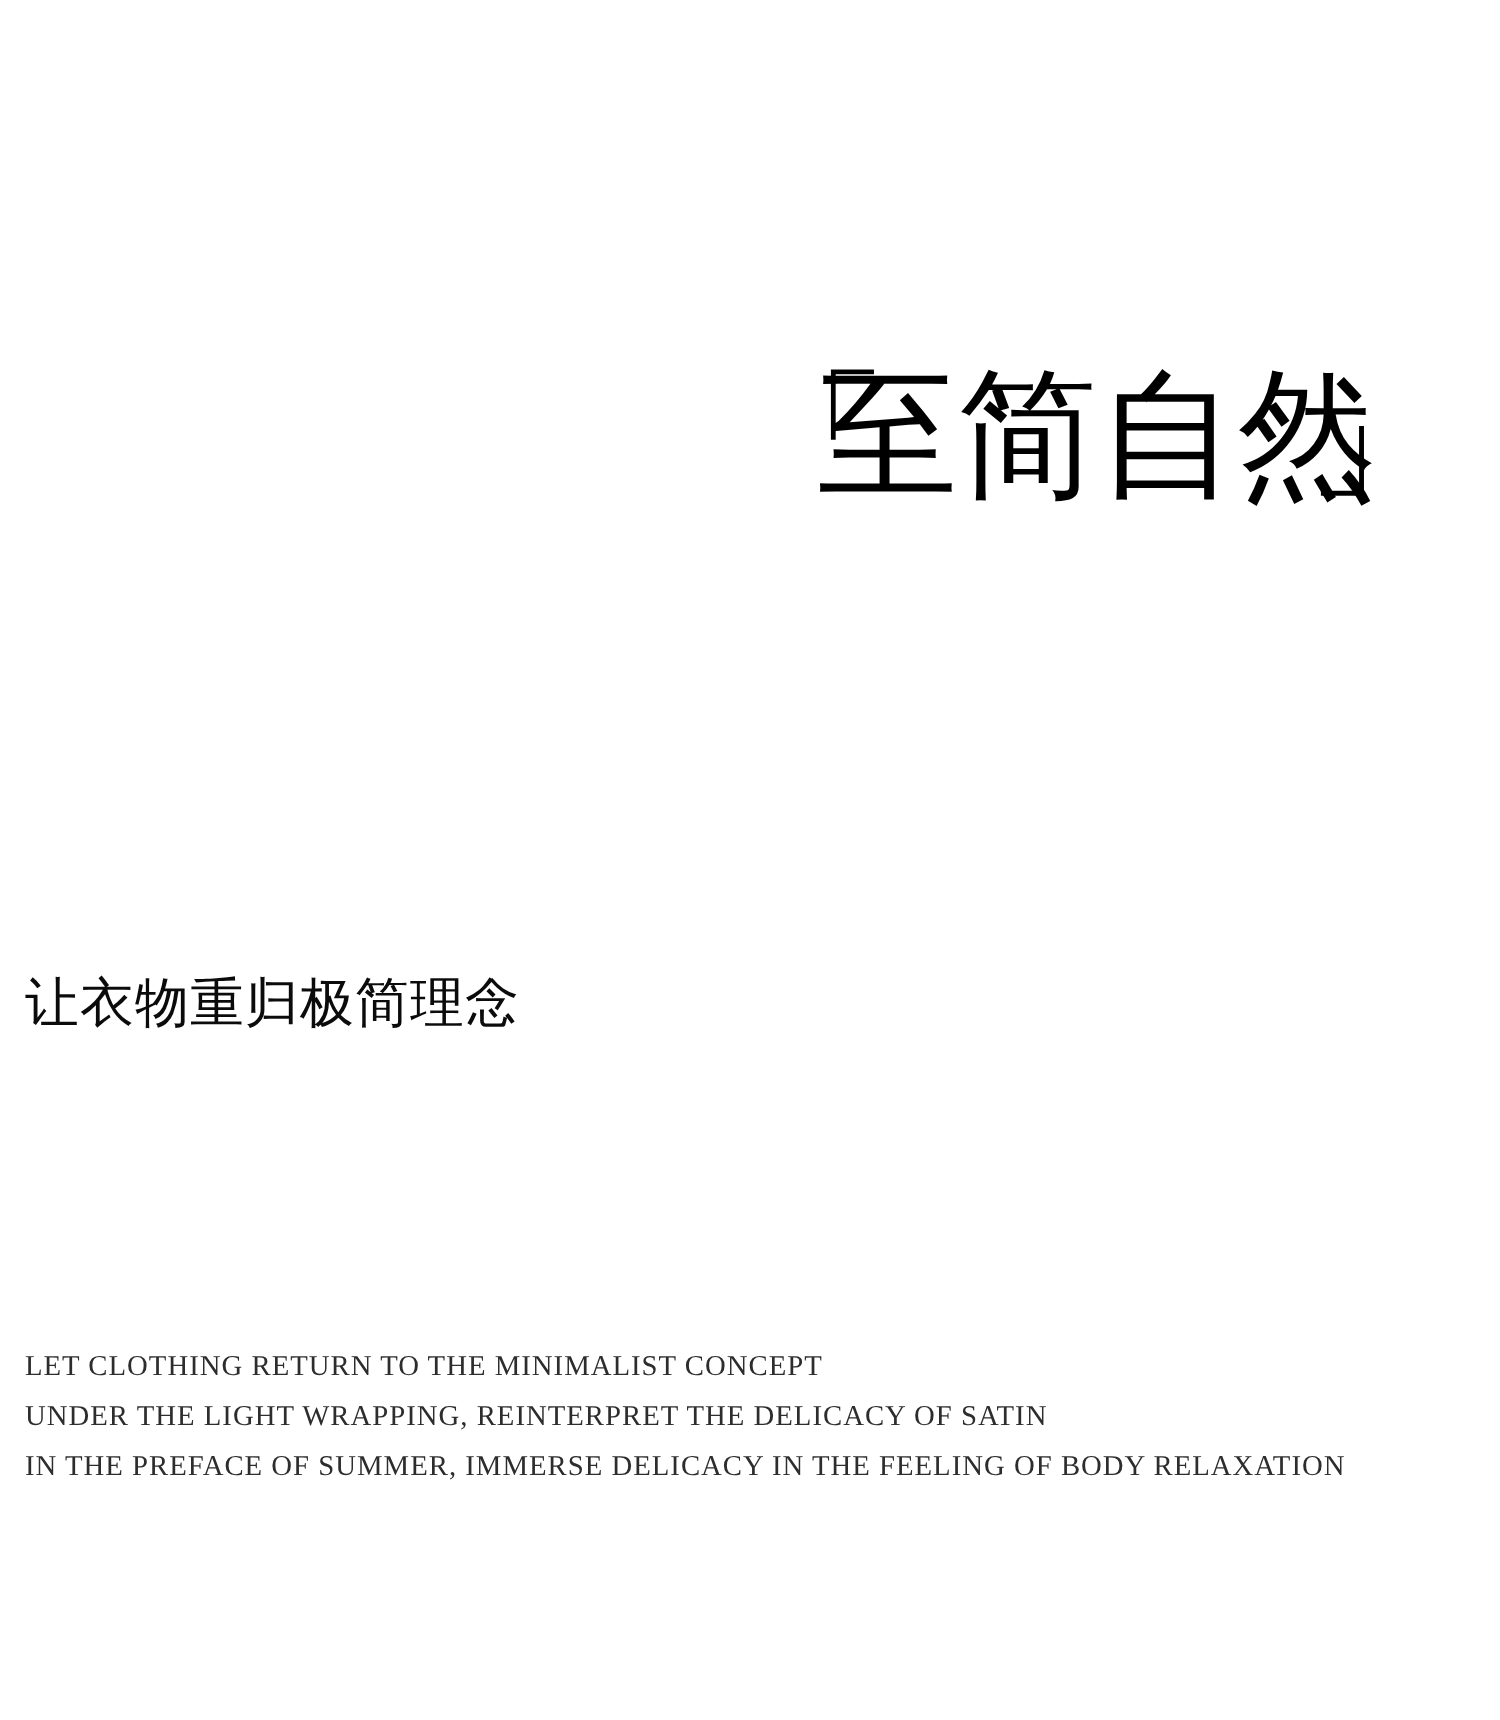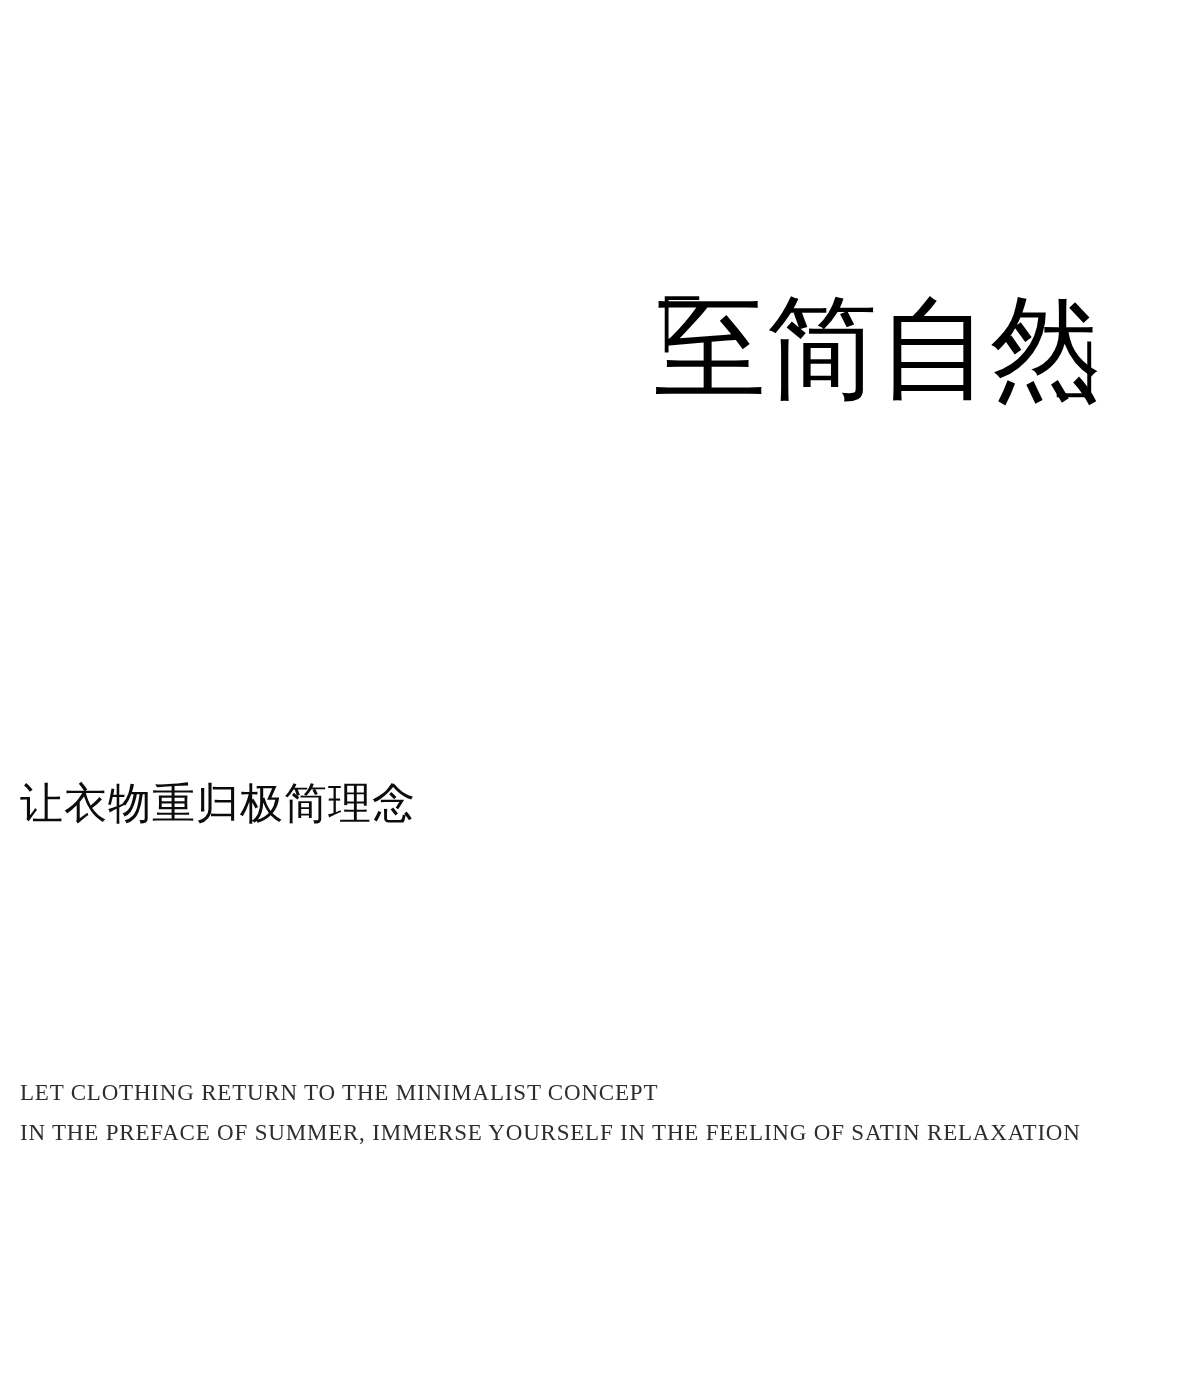--- a/index.html
+++ b/index.html
@@ -73,16 +73,17 @@
 <div class="page">
 
   <h1 class="title"><span class="bracket open">「</span><span>至简自然</span><span class="bracket close">」</span></h1>
 
   <div class="zh-block">
     <p>让衣物重归极简理念</p>
   </div>
 
   <div class="en-block">
     <p>LET CLOTHING RETURN TO THE MINIMALIST CONCEPT</p>
-    <p>IN THE PREFACE OF SUMMER, IMMERSE YOURSELF IN THE FEELING OF SATIN RELAXATION</p>
+    <p>UNDER THE LIGHT WRAPPING, REINTERPRET THE DELICACY OF SATIN</p>
+    <p>IN THE PREFACE OF SUMMER, IMMERSE DELICACY IN THE FEELING OF BODY RELAXATION</p>
   </div>
 
 </div>
 
 </body></html>

